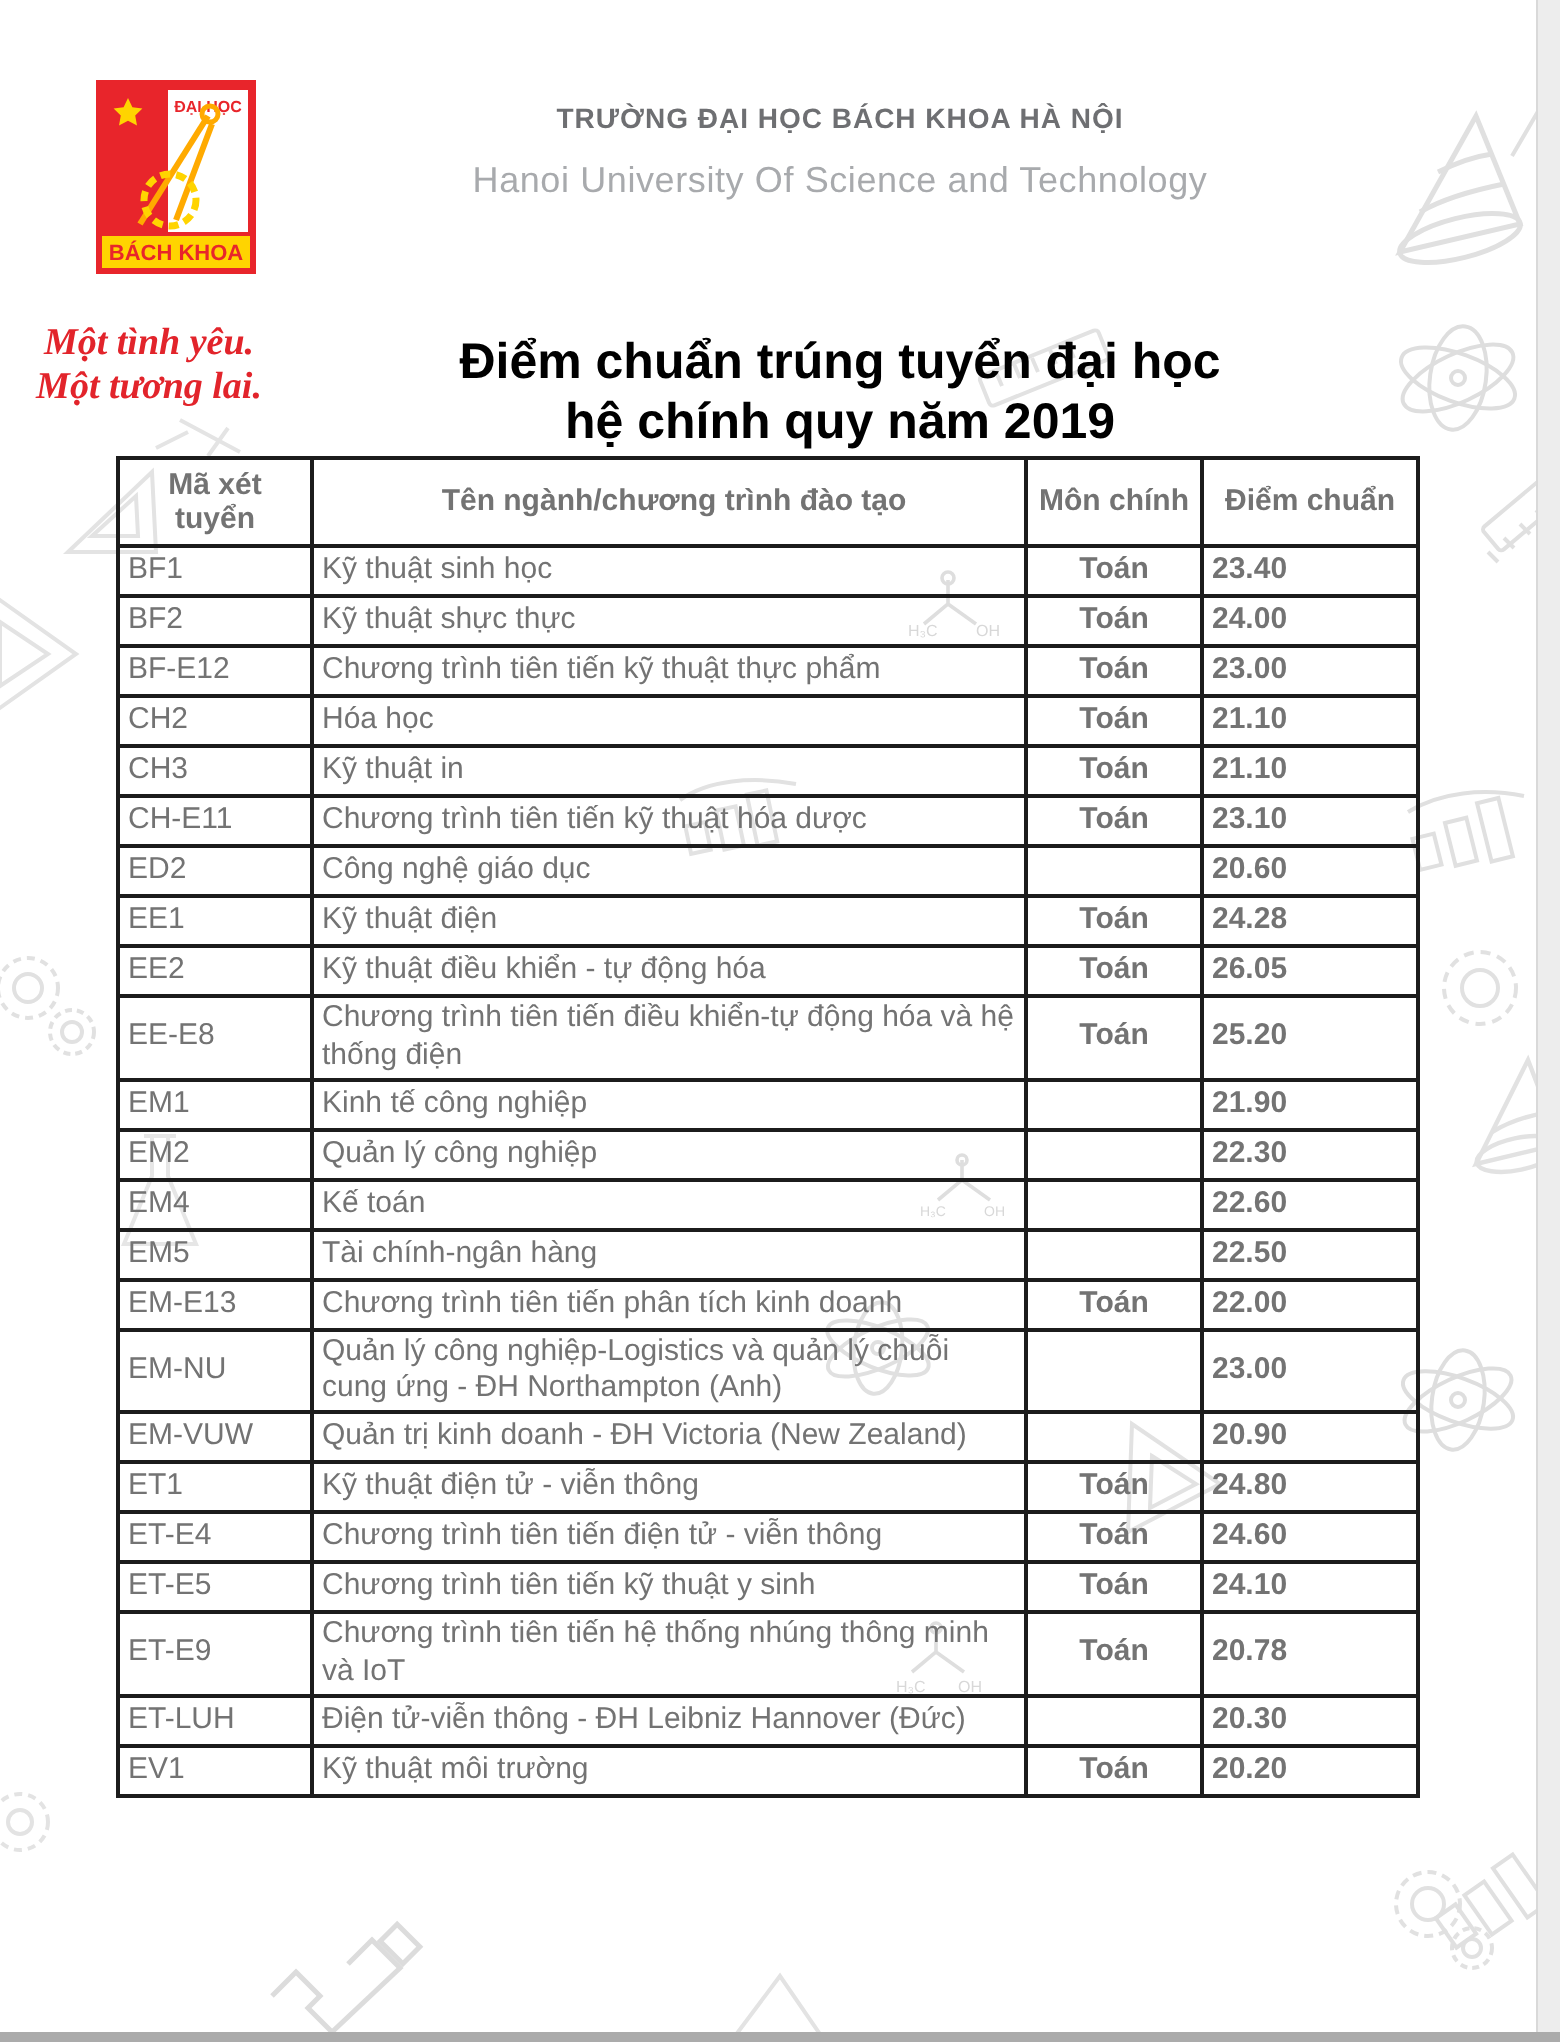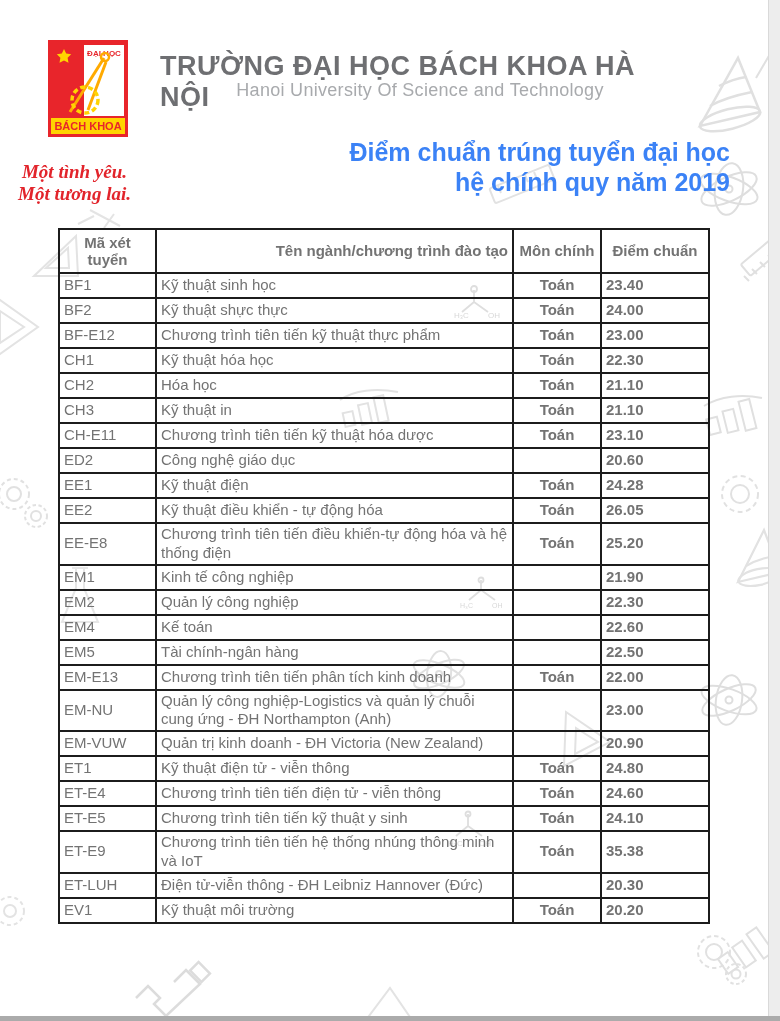--- a/index.html
+++ b/index.html
@@ -25,31 +25,31 @@
   
   .logo{position:absolute;left:48px;top:40px;width:80px;height:97px;z-index:2;}
   .slogan{
     position:absolute;left:2px;top:161px;width:145px;z-index:2;
     text-align:center;color:#e2242b;
     font-family:"Liberation Serif", serif;
     font-style:italic;font-weight:bold;font-size:19px;line-height:22px;
   }
   .uni-vi{
     position:absolute;left:160px;top:51px;width:520px;z-index:2;
-    color:#6e6f72;font-weight:bold;font-size:27px;
+    text-align:center;color:#6e6f72;font-weight:bold;font-size:14px;
     letter-spacing:0.5px;
   }
   .uni-en{
     position:absolute;left:160px;top:80px;width:520px;z-index:2;
     text-align:center;color:#a8aaad;font-weight:normal;font-size:18px;
     letter-spacing:0.3px;
   }
   .doc-title{
-    position:absolute;left:110px;top:137px;width:620px;z-index:2;
-    text-align:right;color:#3b82f6;font-weight:bold;font-size:25px;line-height:30px;
+    position:absolute;left:110px;top:166px;width:620px;z-index:2;
+    text-align:center;color:#000000;font-weight:bold;font-size:25px;line-height:30px;
   }
   
   table.scores{
     position:absolute;left:58px;top:228px;width:650px;z-index:1;
     border-collapse:collapse;background:transparent;
     font-size:15px;color:#737373;
     table-layout:fixed;
   }
   table.scores th, table.scores td{
     border:2px solid #1c1c1c;
@@ -273,21 +273,21 @@
   <table class="scores">
     <colgroup>
       <col style="width:97px">
         <col style="width:357px">
         <col style="width:88px">
         <col style="width:108px">
     </colgroup>
     <thead>
       <tr>
         <th>Mã xét tuyển</th>
-        <th style="text-align:right;padding-left:9px;">Tên ngành/chương trình đào tạo</th>
+        <th style="text-align:center;padding-left:9px;">Tên ngành/chương trình đào tạo</th>
         <th>Môn chính</th>
         <th>Điểm chuẩn</th>
       </tr>
     </thead>
     <tbody id="rows-body">
     <tr>
       <td class="code">BF1</td>
       <td class="name">Kỹ thuật sinh học</td>
       <td class="subject">Toán</td>
       <td class="score">23.40</td>
@@ -300,26 +300,20 @@
       <td class="score">24.00</td>
     </tr>
 
     <tr>
       <td class="code">BF-E12</td>
       <td class="name">Chương trình tiên tiến kỹ thuật thực phẩm</td>
       <td class="subject">Toán</td>
       <td class="score">23.00</td>
     </tr>
 
-    <tr>
-      <td class="code">CH1</td>
-      <td class="name">Kỹ thuật hóa học</td>
-      <td class="subject">Toán</td>
-      <td class="score">22.30</td>
-    </tr>
 
     <tr>
       <td class="code">CH2</td>
       <td class="name">Hóa học</td>
       <td class="subject">Toán</td>
       <td class="score">21.10</td>
     </tr>
 
     <tr>
       <td class="code">CH3</td>
@@ -431,21 +425,21 @@
       <td class="code">ET-E5</td>
       <td class="name">Chương trình tiên tiến kỹ thuật y sinh</td>
       <td class="subject">Toán</td>
       <td class="score">24.10</td>
     </tr>
 
     <tr>
       <td class="code">ET-E9</td>
       <td class="name">Chương trình tiên tiến hệ thống nhúng thông minh và IoT</td>
       <td class="subject">Toán</td>
-      <td class="score">35.38</td>
+      <td class="score">20.78</td>
     </tr>
 
     <tr>
       <td class="code">ET-LUH</td>
       <td class="name">Điện tử-viễn thông - ĐH Leibniz Hannover (Đức)</td>
       <td class="subject"></td>
       <td class="score">20.30</td>
     </tr>
 
     <tr>

